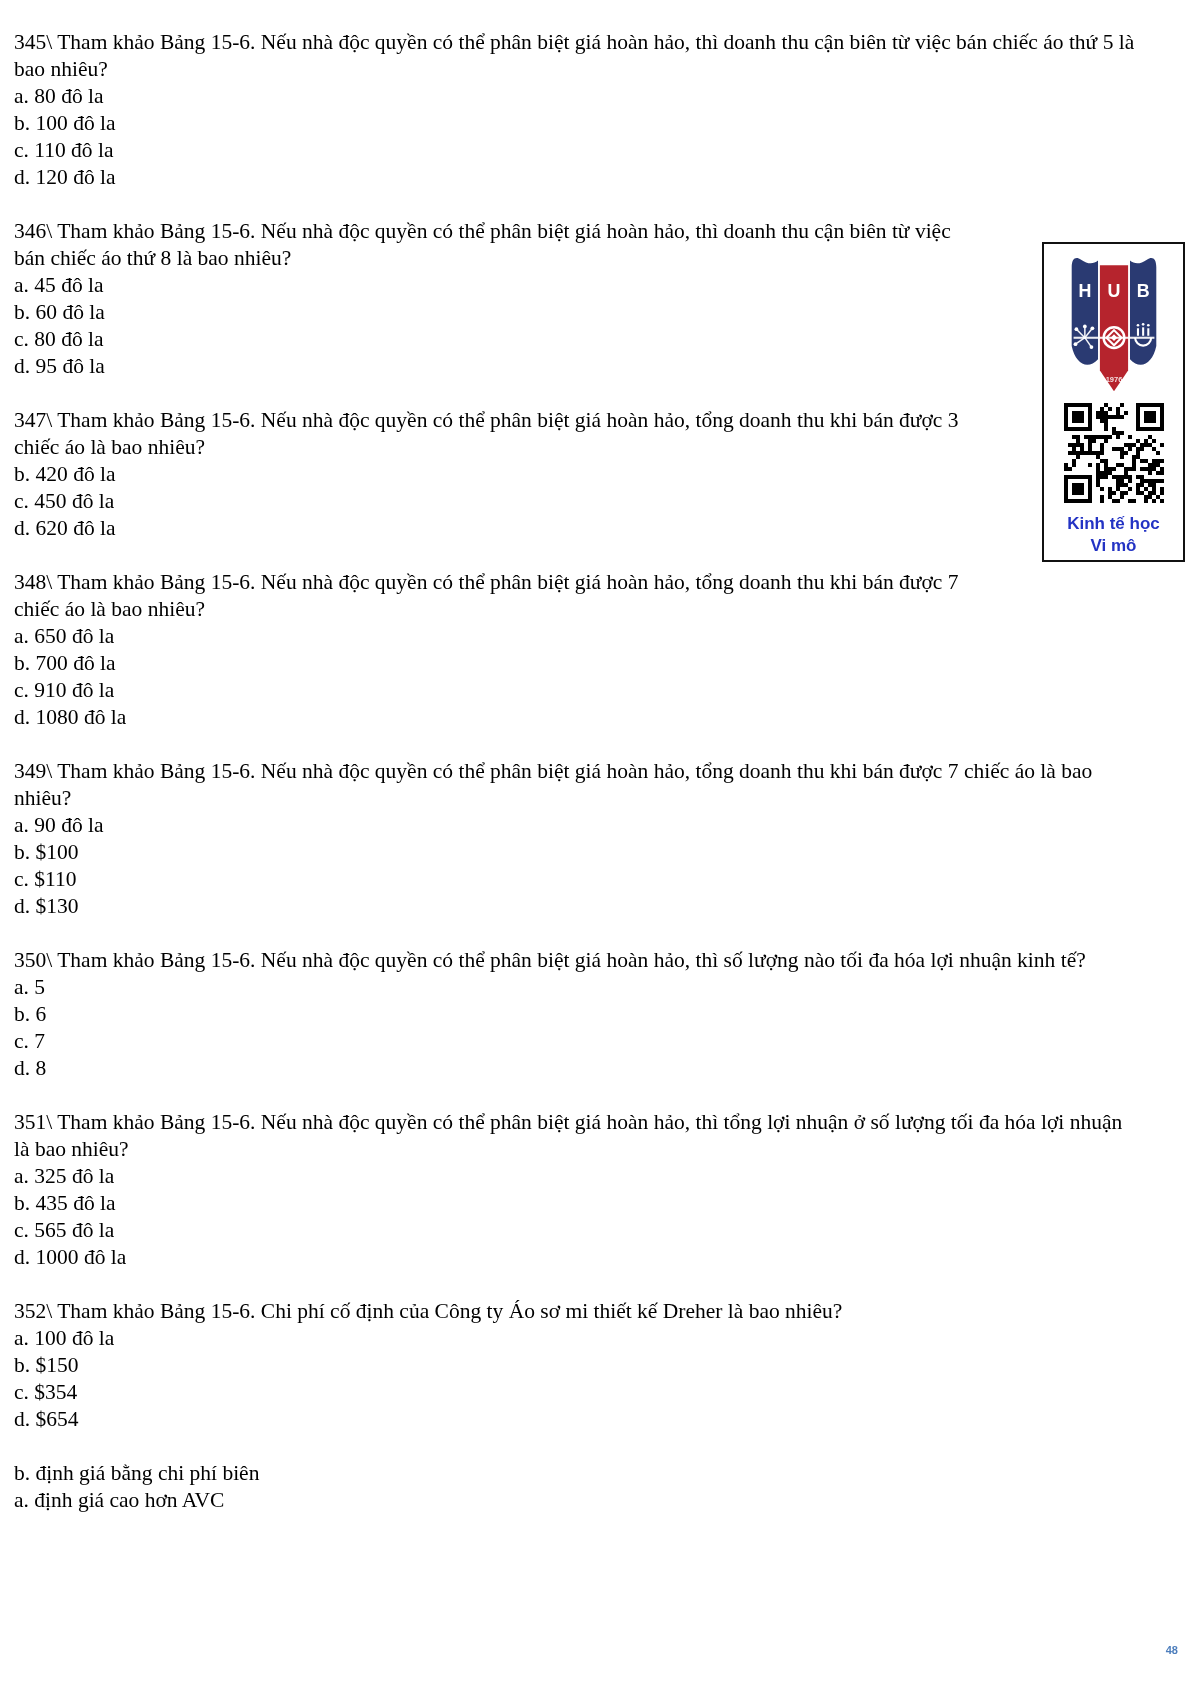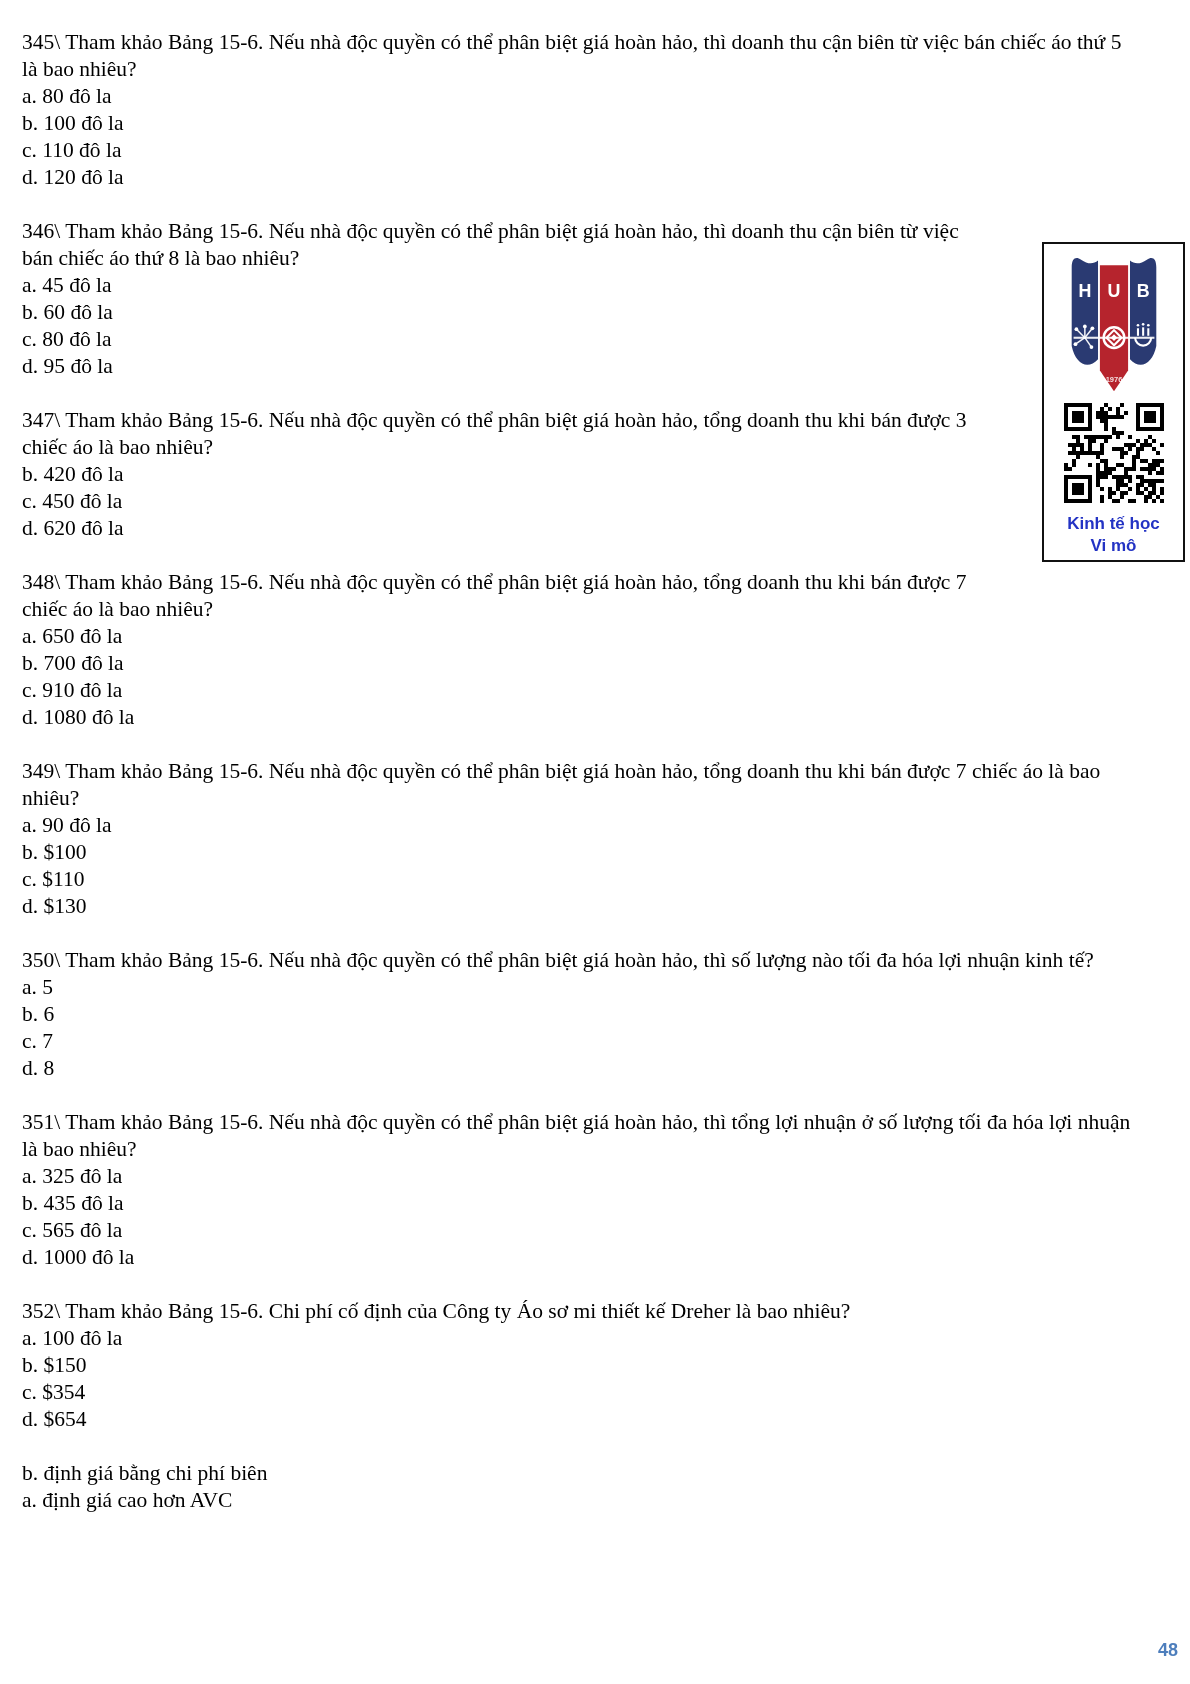--- a/index.html
+++ b/index.html
@@ -3,42 +3,42 @@
 <meta charset="utf-8">
 <style>
   html,body{margin:0;padding:0;background:#ffffff;}
   body{
     width:1190px;height:1684px;position:relative;overflow:hidden;
     font-family:"Liberation Serif", serif;
     font-size:21.5px;line-height:27px;color:#000;
   }
   .page{padding:29px 50px 0 10px;}
   p{margin:0;}
-  .q{margin:0 0 27px 12px;}
+  .q{margin:0 0 27px 4px;}
 
   
   .logo-card{
     float:right;width:143px;height:320px;box-sizing:border-box;
     border:2px solid #111;background:#fff;text-align:center;
     margin:24px -45px 8px 75px;
     padding-top:10px;
   }
   .shield{display:block;margin:0 auto;}
   .qr{display:block;margin:8px auto 0 auto;background:#fff;}
   .caption{
     margin-top:10px;
     font-family:"Liberation Sans", sans-serif;
     font-weight:700;font-size:17px;line-height:22px;
     color:#2333c4;
   }
 
   .page-number{
     position:absolute;top:1637px;right:12px;
     font-family:"Liberation Sans", sans-serif;
-    font-size:18px;font-weight:700;color:#4d7ebc;
+    font-size:11px;font-weight:700;color:#4d7ebc;
   }
 </style>
 </head>
 <body>
 
 <div class="page">
 
   <section class="q">
     <p>345\ Tham khảo Bảng 15-6. Nếu nhà độc quyền có thể phân biệt giá hoàn hảo, thì doanh thu cận biên từ việc bán chiếc áo thứ 5 là bao nhiêu?</p>
     <p>a. 80 đô la</p>

